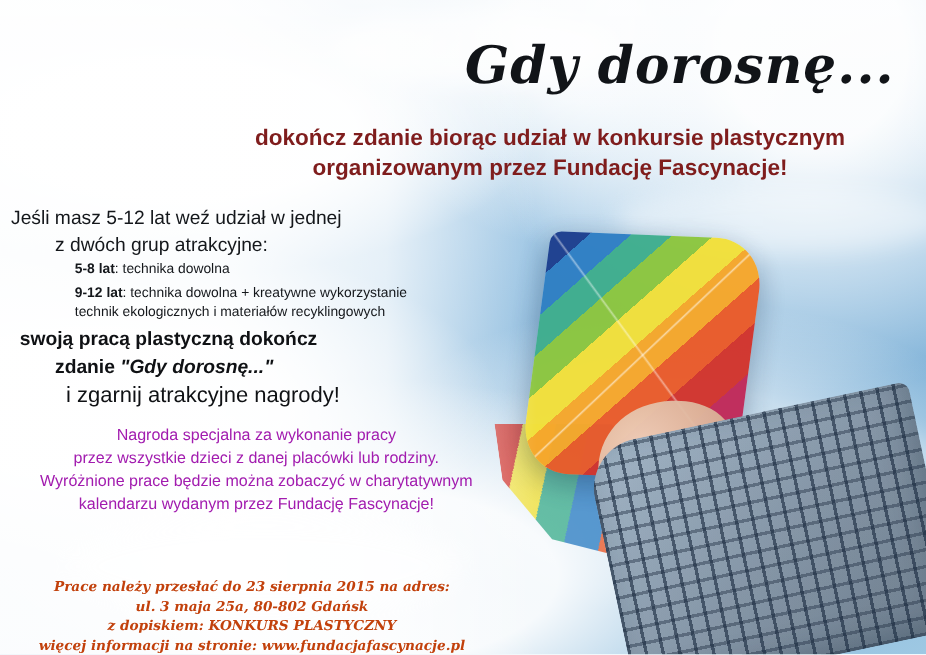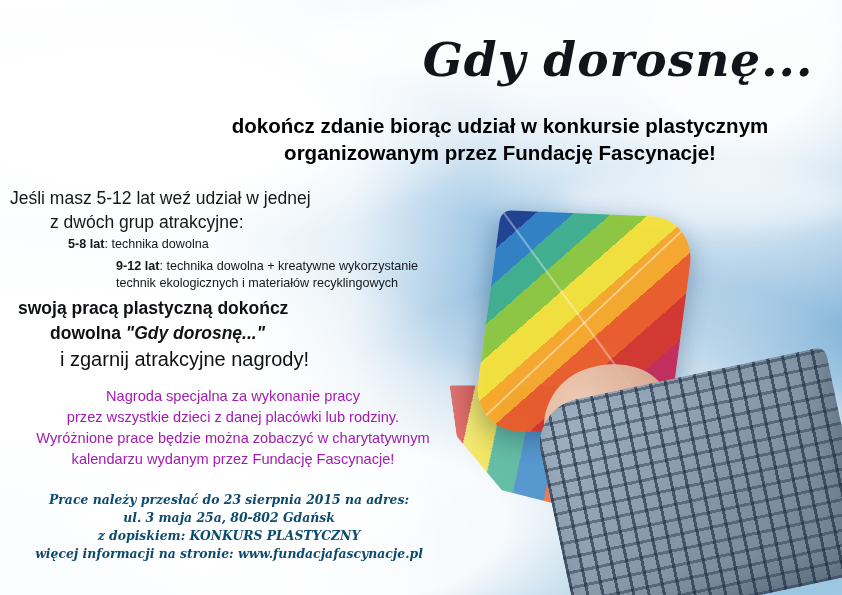--- a/index.html
+++ b/index.html
@@ -167,21 +167,21 @@
 
   .subhead {
     position: absolute;
     left: 180px;
     top: 112px;
     width: 640px;
     text-align: center;
     font-weight: 700;
     font-size: 20.5px;
     line-height: 27px;
-    color: #000000;
+    color: #7f1d1d;
   }
   .subhead .l2 { display: block; }
 
   .block-ages {
     position: absolute;
     left: 10px;
     top: 186px;
     width: 430px;
     color: #14171b;
   }
@@ -198,21 +198,21 @@
   .bullets {
     position: absolute;
     left: 68px;
     top: 236px;
     width: 400px;
     font-size: 12.6px;
     line-height: 17.5px;
     color: #14171b;
   }
   .bullets b { font-weight: 700; }
-  .bullets .b2 { margin-top: 4px; margin-left: 48px; }
+  .bullets .b2 { margin-top: 4px; }
 
   .block-do {
     position: absolute;
     left: 18px;
     top: 296px;
     width: 430px;
     font-weight: 700;
     font-size: 17.5px;
     line-height: 25px;
     color: #0f1114;
@@ -237,29 +237,29 @@
     width: 450px;
     text-align: center;
     font-size: 14.6px;
     line-height: 21px;
     color: #a21caf;
   }
 
   .footer {
     position: absolute;
     left: 14px;
-    top: 491px;
+    top: 524px;
     width: 430px;
     text-align: center;
     font-family: "DejaVu Serif", serif;
     font-weight: 700;
     font-style: italic;
     font-size: 12.4px;
     line-height: 18px;
-    color: #0c4a6e;
+    color: #c2410c;
   }
 </style>
 </head>
 <body>
 
 <div id="poster">
 
   <div class="photo"></div>
   <div class="cloud-streak cs1"></div>
   <div class="cloud-streak cs2"></div>
@@ -297,21 +297,21 @@
         <b>5-8 lat</b><span>: technika dowolna</span>
       </div>
       <div class="b2">
         <b>9-12 lat</b><span>: technika dowolna + kreatywne wykorzystanie</span>
         <div>technik ekologicznych i materiałów recyklingowych</div>
       </div>
     </div>
 
     <div class="block-do">
       <div class="l1">swoją pracą plastyczną dokończ</div>
-      <div class="l2"><span>dowolna </span><span class="quote">"Gdy dorosnę..."</span></div>
+      <div class="l2"><span>zdanie </span><span class="quote">"Gdy dorosnę..."</span></div>
     </div>
 
     <div class="prizes">i zgarnij atrakcyjne nagrody!</div>
 
     <div class="special">
       <div>Nagroda specjalna za wykonanie pracy</div>
       <div>przez wszystkie dzieci z danej placówki lub rodziny.</div>
       <div>Wyróżnione prace będzie można zobaczyć w charytatywnym</div>
       <div>kalendarzu wydanym przez Fundację Fascynacje!</div>
     </div>

